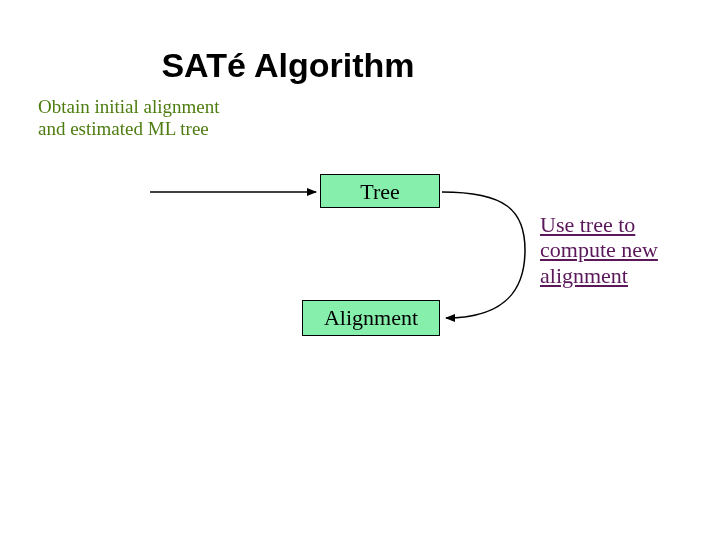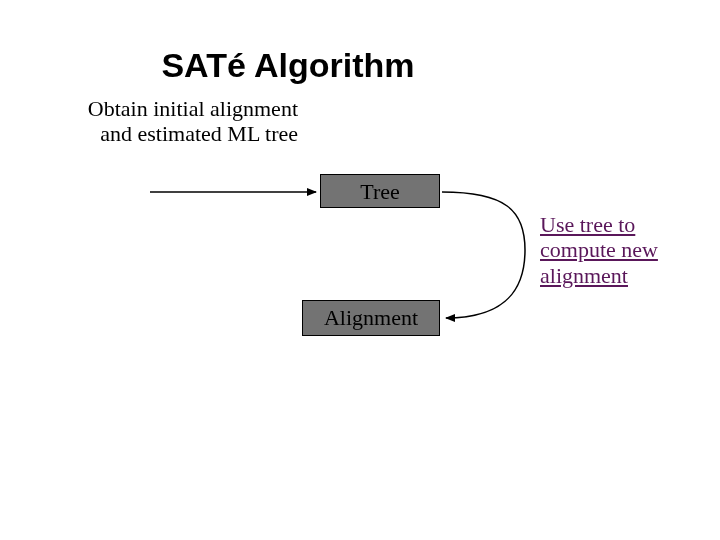--- a/index.html
+++ b/index.html
@@ -25,39 +25,38 @@
     font-family: Arial, Helvetica, sans-serif;
     font-weight: bold;
     font-size: 34px;
     color: #000;
     margin-top: 12px;
   }
   .step-text {
     position: absolute;
     top: 96px;
     left: 38px;
-    font-size: 22px;
+    font-size: 19px;
     line-height: 1.15;
-    color: #000000;
+    color: #4d7c0f;
     width: 260px;
-    text-align: right;
   }
   .use-text {
     position: absolute;
     top: 212px;
     left: 540px;
     font-size: 22px;
     line-height: 1.15;
     color: #5a175a;
     width: 160px;
     text-decoration: underline;
   }
   .node {
     position: absolute;
-    background: #737373;
+    background: #86efac;
     border: 1px solid #000;
     font-size: 22px;
     text-align: center;
     box-sizing: border-box;
     padding-top: 4px;
   }
   #node-tree {
     left: 320px;
     top: 174px;
     width: 120px;

